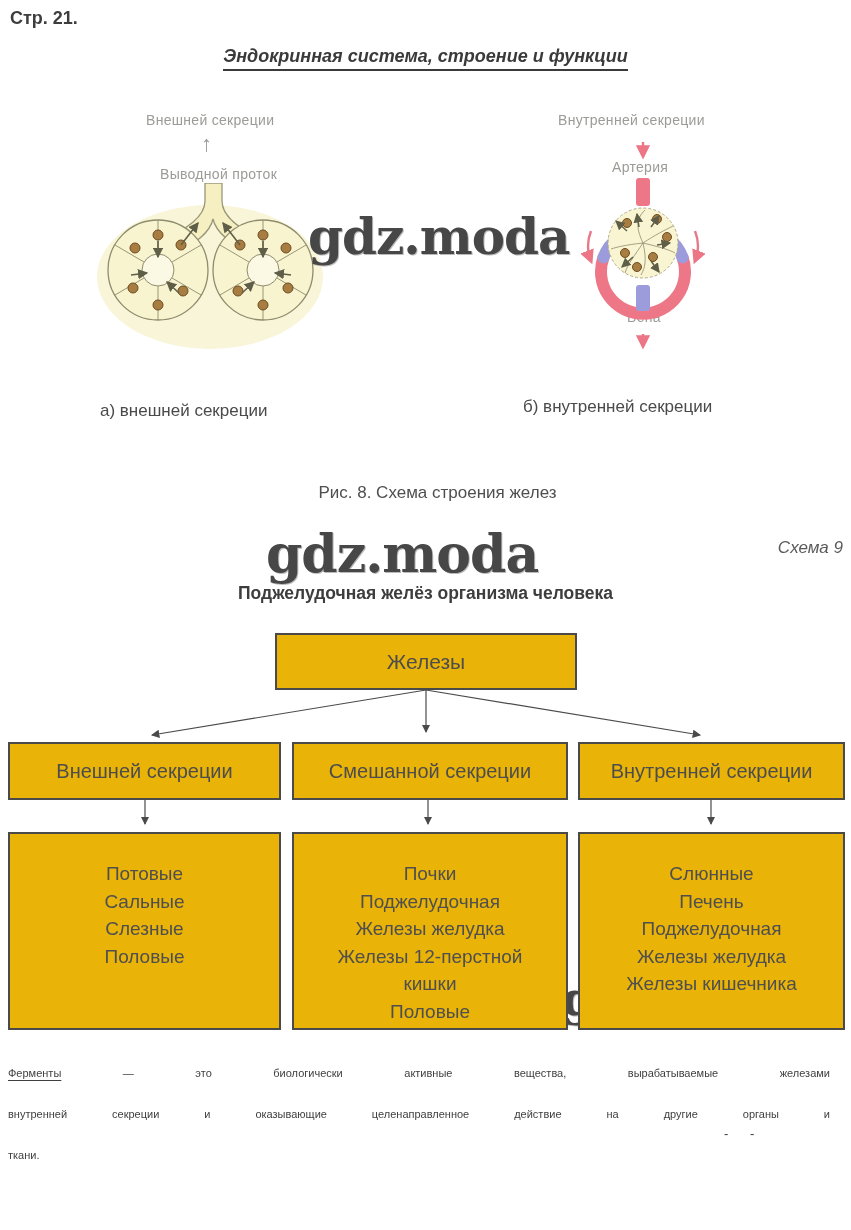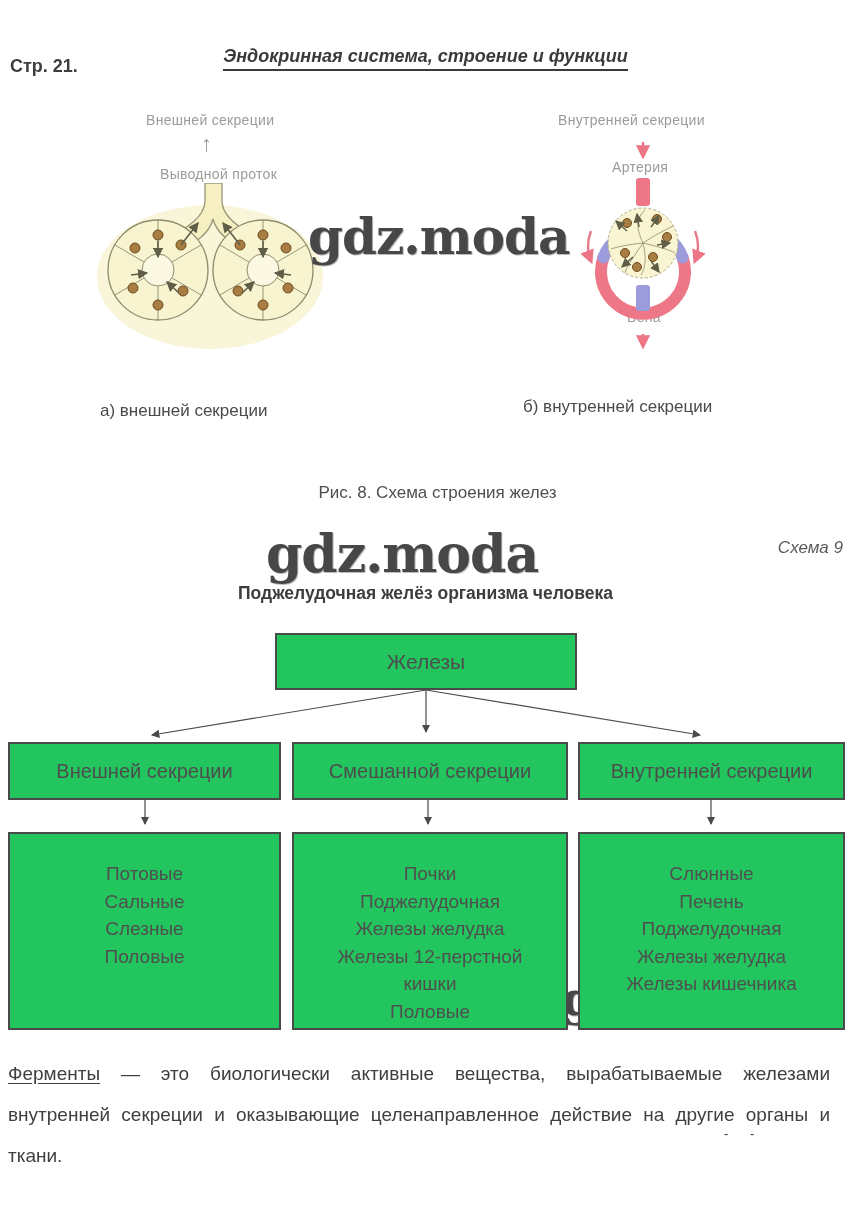--- a/index.html
+++ b/index.html
@@ -1,52 +1,52 @@
 <!DOCTYPE html>
 <html><head>
 <meta charset="utf-8">
 <style>
   html,body{margin:0;padding:0;background:#fff;}
   .page{position:relative;width:851px;height:1230px;background:#ffffff;overflow:hidden;
         font-family:"Liberation Sans",sans-serif;color:#454545;}
   .abs{position:absolute;}
 
-  .page-num{left:10px;top:8px;font-size:18px;font-weight:bold;color:#3d3d3d;margin-top:48px;}
+  .page-num{left:10px;top:8px;font-size:18px;font-weight:bold;color:#3d3d3d;}
   .doc-title{left:0;right:0;top:46px;text-align:center;}
   .doc-title span{display:inline-block;font-size:18px;font-weight:bold;font-style:italic;color:#3a3a3a;
         border-bottom:2px solid #3a3a3a;padding-bottom:2px;}
 
   .gland-label{font-size:14px;color:#9b9b97;letter-spacing:.3px;}
   .up-arrow{font-size:22px;color:#9b9b97;line-height:1;}
 
   .wm{font-family:"DejaVu Serif",serif;font-weight:bold;color:#474747;letter-spacing:-1px;
       text-shadow:1px 1px 0 rgba(130,130,130,.55);white-space:nowrap;line-height:1;}
   .wm-top{left:308px;top:212px;font-size:50px;}
   .wm-mid{left:266px;top:528px;font-size:52px;}
   .wm-l{left:34px;top:946px;font-size:46px;}
   .wm-r{left:562px;top:976px;font-size:46px;}
 
   .caption{font-size:17px;color:#4a4a4a;}
   .fig-caption{left:0;right:0;top:483px;text-align:center;font-size:17px;color:#4f4f4f;margin-left:24px;}
   .scheme-num{right:8px;top:538px;font-size:17px;font-style:italic;color:#5a5a5a;}
   .scheme-title{left:0;right:0;top:583px;text-align:center;font-size:17.5px;font-weight:bold;color:#3d3d3d;}
 
-  .fc-box{position:absolute;border:2px solid #4a4a4a;background:#22c55e;box-sizing:border-box;
+  .fc-box{position:absolute;border:2px solid #4a4a4a;background:#eab308;box-sizing:border-box;
           display:flex;align-items:center;justify-content:center;color:#4d4d4d;}
   .root-box{left:275px;top:633px;width:302px;height:57px;font-size:21px;}
   .branch-box{top:742px;height:58px;font-size:20px;}
   .list-box{top:832px;height:198px;align-items:flex-start;}
   .bx1{left:8px;width:273px;}
   .bx2{left:292px;width:276px;}
   .bx3{left:578px;width:267px;}
   .list-text{margin-top:26px;width:100%;text-align:center;font-size:19px;line-height:27.5px;
              color:#4f4f4f;white-space:pre-line;}
   .list-text .inner{display:inline-block;max-width:232px;}
 
-  .definition{left:8px;right:21px;top:1053px;font-size:19px;line-height:41px;color:#3f3f3f;}
+  .definition{left:8px;right:21px;top:1053px;font-size:11px;line-height:41px;color:#3f3f3f;}
   .def-line{text-align:justify;text-align-last:justify;}
   .def-term{text-decoration:underline;text-underline-offset:3px;}
   .stray{left:724px;top:1126px;font-size:13px;color:#3a3a3a;letter-spacing:9px;}
 
   svg{display:block;}
 </style>
 </head>
 <body>
 
 <div class="page">

